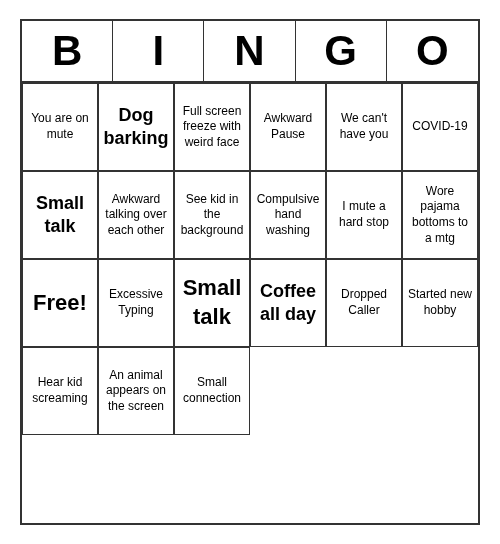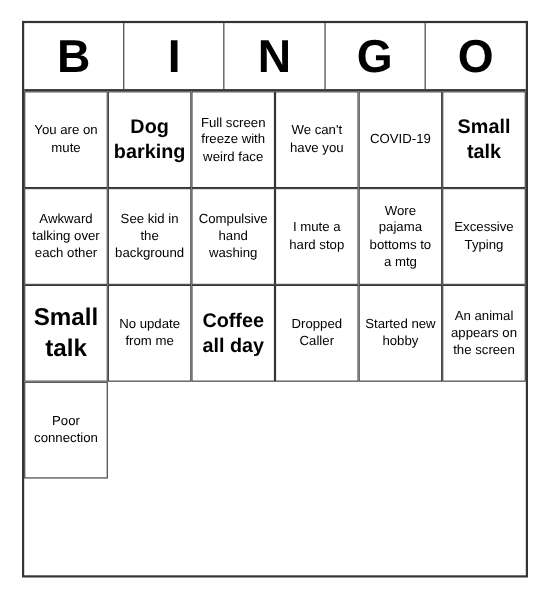--- a/index.html
+++ b/index.html
@@ -68,30 +68,32 @@
   <div class="bingo-letter">B</div>
       <div class="bingo-letter">I</div>
       <div class="bingo-letter">N</div>
       <div class="bingo-letter">G</div>
       <div class="bingo-letter">O</div>
     </div>
   <div class="bingo-grid">
   <div class="cell">You are on mute</div>
       <div class="cell large-text">Dog barking</div>
       <div class="cell">Full screen freeze with weird face</div>
+      <div class="cell">Awkward Pause</div>
       <div class="cell">We can't have you</div>
       <div class="cell">COVID-19</div>
       <div class="cell large-text">Small talk</div>
       <div class="cell">Awkward talking over each other</div>
       <div class="cell">See kid in the background</div>
       <div class="cell">Compulsive hand washing</div>
       <div class="cell">I mute a hard stop</div>
       <div class="cell">Wore pajama bottoms to a mtg</div>
+      <div class="cell free">Free!</div>
       <div class="cell">Excessive Typing</div>
       <div class="cell xl-text">Small talk</div>
-      <div class="cell">No update from me</div>
       <div class="cell large-text">Coffee all day</div>
       <div class="cell">Dropped Caller</div>
       <div class="cell">Started new hobby</div>
+      <div class="cell">Hear kid screaming</div>
       <div class="cell">An animal appears on the screen</div>
-      <div class="cell">Poor connection</div>
+      <div class="cell">Small connection</div>
     </div>
 </div>
 
 </body></html>

